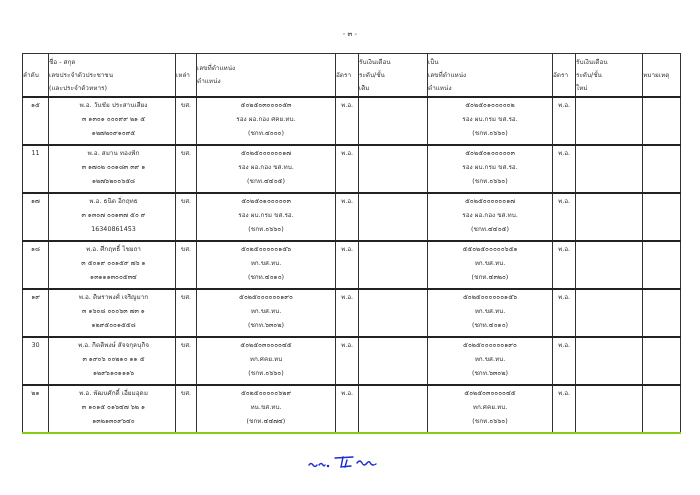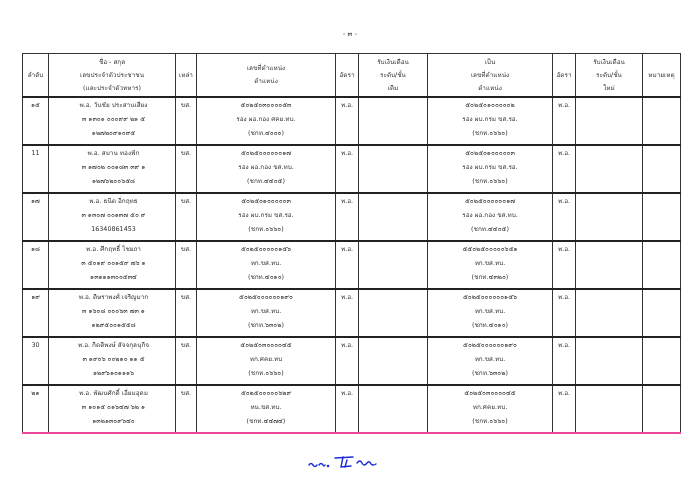--- a/index.html
+++ b/index.html
@@ -4,24 +4,24 @@
 <style>
   html, body { margin:0; padding:0; background:#ffffff; }
   body { width:700px; height:495px; position:relative; overflow:hidden;
          font-family:"DejaVu Sans", sans-serif; color:#222; }
   .page-num { position:absolute; top:28px; left:0; width:700px; text-align:center;
               font-size:7px; color:#333; }
   table.doc { position:absolute; left:22px; top:53px; border-collapse:collapse;
               table-layout:fixed; width:658px; }
   table.doc th, table.doc td { border:1px solid #333; padding:0; font-size:6.4px;
               line-height:14px; color:#333; vertical-align:top; font-weight:normal; }
-  table.doc th { height:42px; vertical-align:middle; text-align:center; line-height:13px; }
+  table.doc th { height:42px; vertical-align:middle; text-align:left; line-height:13px; }
   table.doc td { height:46px; }
   table.doc tr.row td { border-top:2px solid #222; }
-  table.doc tbody tr:last-child td { border-bottom:2px solid #ec4899; }
+  table.doc tbody tr:last-child td { border-bottom:2px solid #84cc16; }
   .c { text-align:center; }
   .l { text-align:center; padding-left:3px !important; }
   .line { display:block; white-space:nowrap; overflow:hidden; }
   .sig { position:absolute; left:305px; top:452px; width:90px; height:20px; }
 </style>
 </head>
 <body>
 
 <div class="page-num">- ๓ -</div>
 

